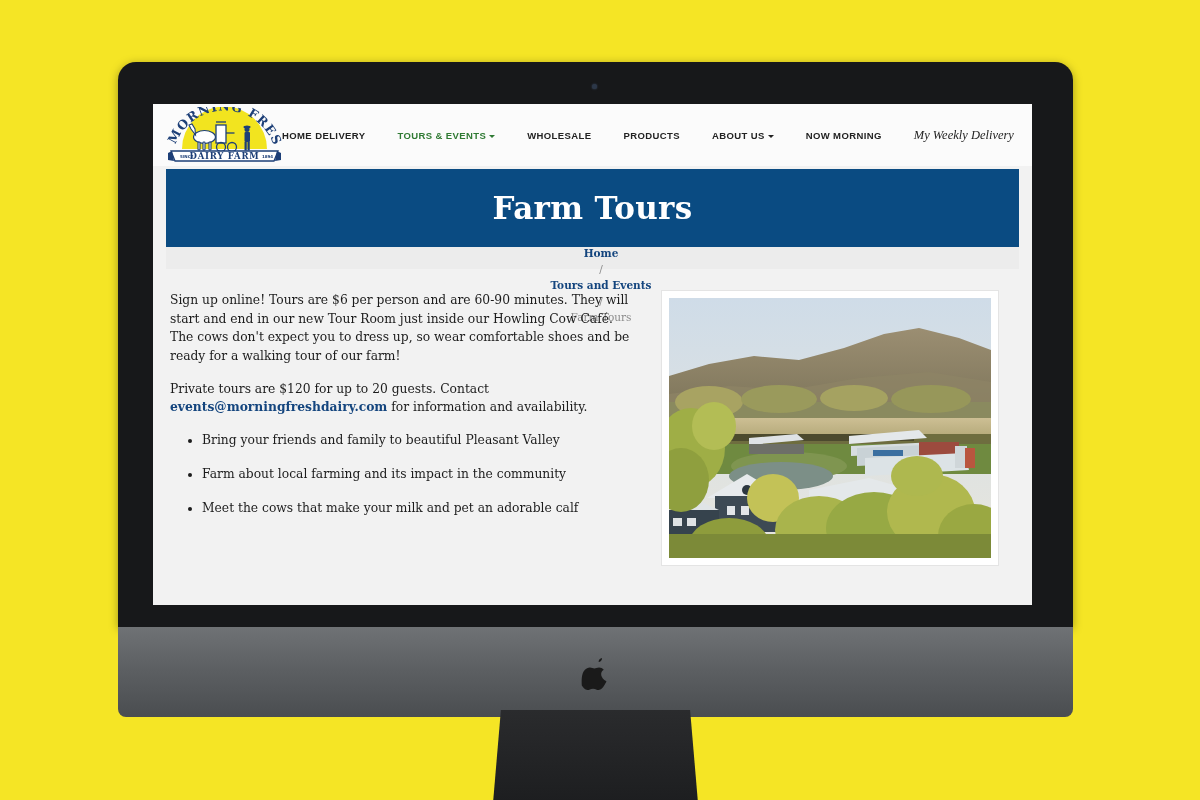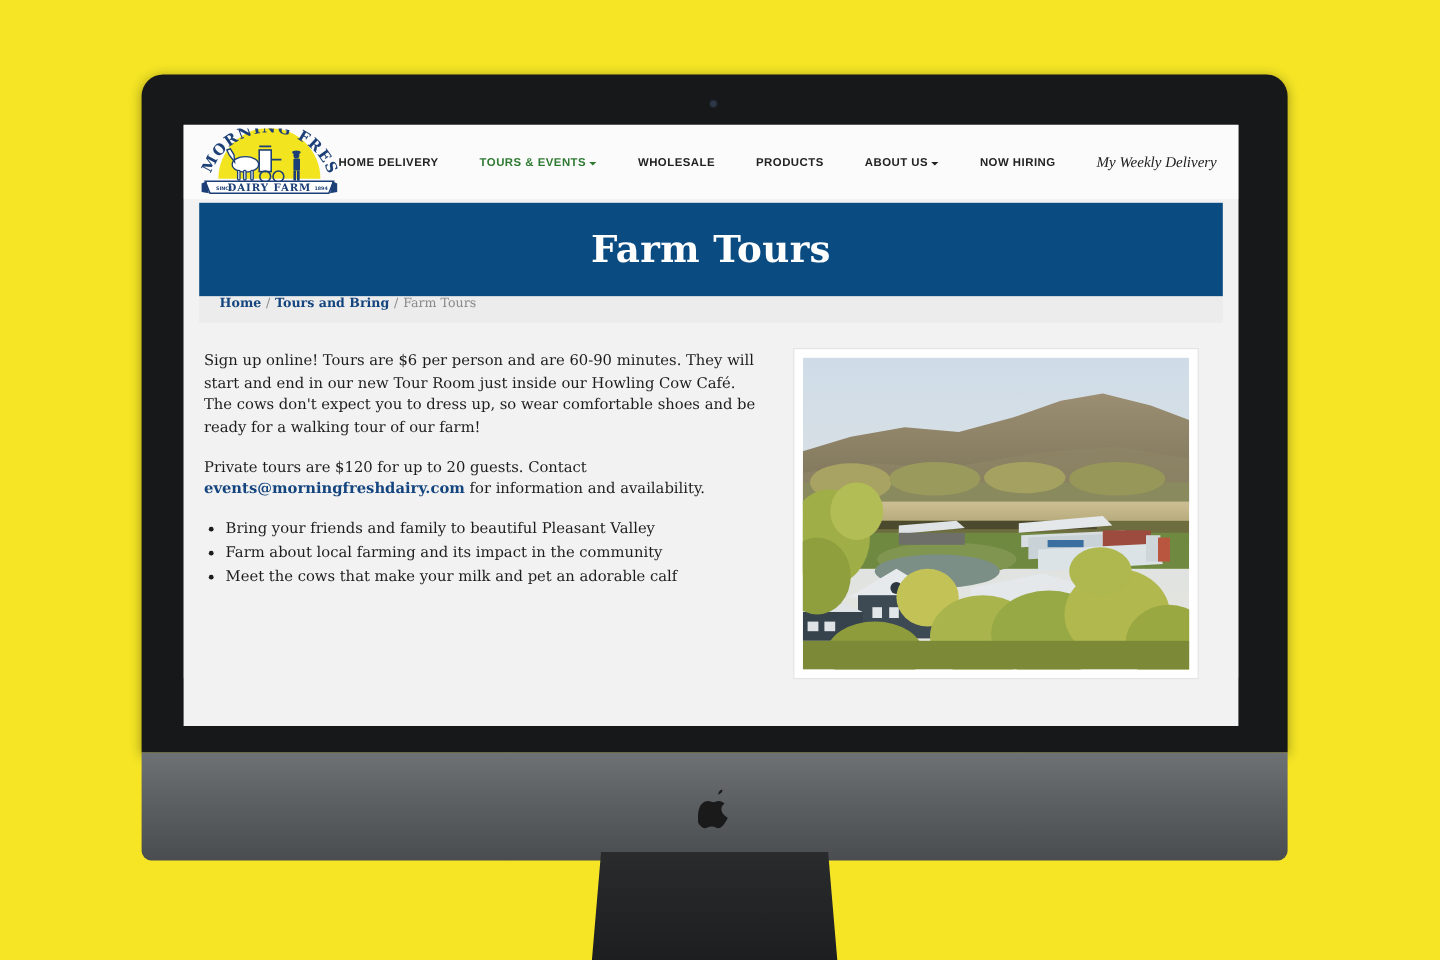--- a/index.html
+++ b/index.html
@@ -137,26 +137,27 @@
     font-size: 31px;
     color: #ffffff;
     letter-spacing: 0.3px;
   }
 
   .breadcrumb {
     margin: 0 13px;
     height: 22px;
     background: #ececec;
     display: flex;
-    align-items: flex-start;
+    align-items: center;
     padding-left: 17px;
     box-sizing: border-box;
     font-family: "DejaVu Serif", serif;
     font-size: 10.5px;
     gap: 4px;
+    flex-direction: column;
   }
   .crumb-link { color: #14457e; font-weight: bold; cursor: pointer; }
   .crumb-sep { color: #8a8a8a; }
   .crumb-current { color: #8a8a8a; }
 
   .content {
     padding: 22px 17px 0 17px;
     display: block;
   }
   .lede {
@@ -185,21 +186,21 @@
     text-decoration: none;
     cursor: pointer;
   }
   .bullets {
     margin: 0; padding-left: 18px;
     font-family: "DejaVu Serif", serif;
     font-size: 12.3px;
     line-height: 1.62;
     color: #1c1c1c;
   }
-  .bullets li { margin: 0; }
+  .bullets li { margin: 14px; }
 
   .photo-frame {
     background: #ffffff;
     padding: 7px;
     box-shadow: 0 0 0 1px #e4e4e4;
     width: 322px;
   }
   .photo { display: block; width: 322px; height: 260px; }
 </style>
 </head>
@@ -269,34 +270,34 @@
               <span>WHOLESALE</span>
             </div>
             <div class="nav-item">
               <span>PRODUCTS</span>
             </div>
             <div class="nav-item">
               <span>ABOUT US</span>
               <span class="caret"></span>
             </div>
             <div class="nav-item">
-              <span>NOW HIRING</span>
+              <span>NOW MORNING</span>
             </div>
             <div class="nav-script">My Weekly Delivery</div>
           </div>
         </div>
 
         <div class="hero">
           <h1>Farm Tours</h1>
         </div>
 
         <div class="breadcrumb">
           <span class="crumb-link">Home</span>
           <span class="crumb-sep">/</span>
-          <span class="crumb-link">Tours and Bring</span>
+          <span class="crumb-link">Tours and Events</span>
           <span class="crumb-sep">/</span>
           <span class="crumb-current">Farm Tours</span>
         </div>
 
         <div class="content">
 
 
           <div class="cols">
 
             <div class="col-text">

